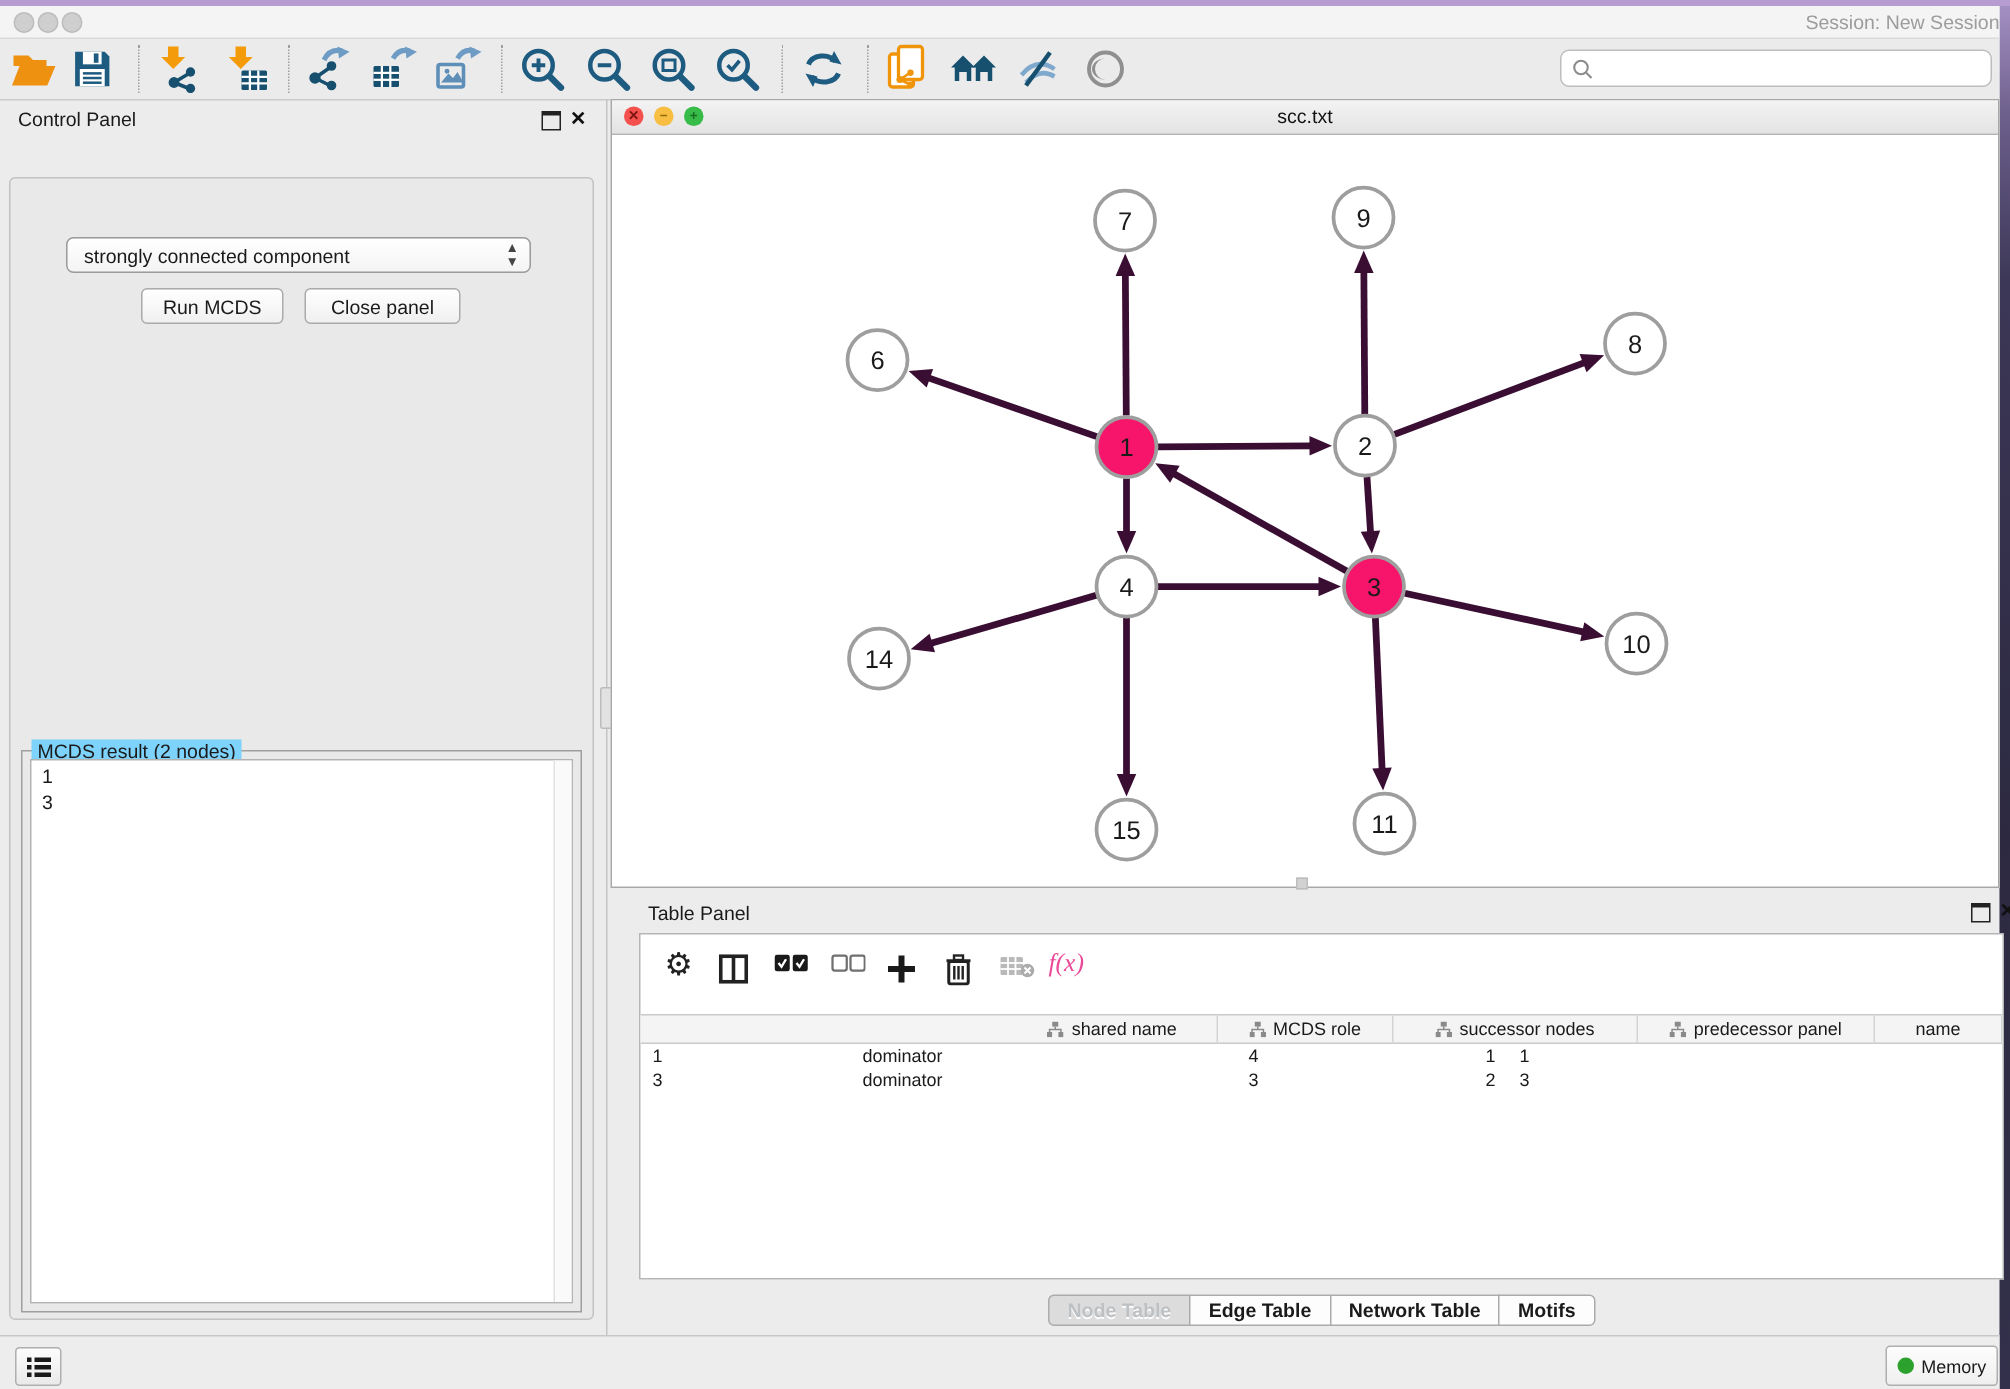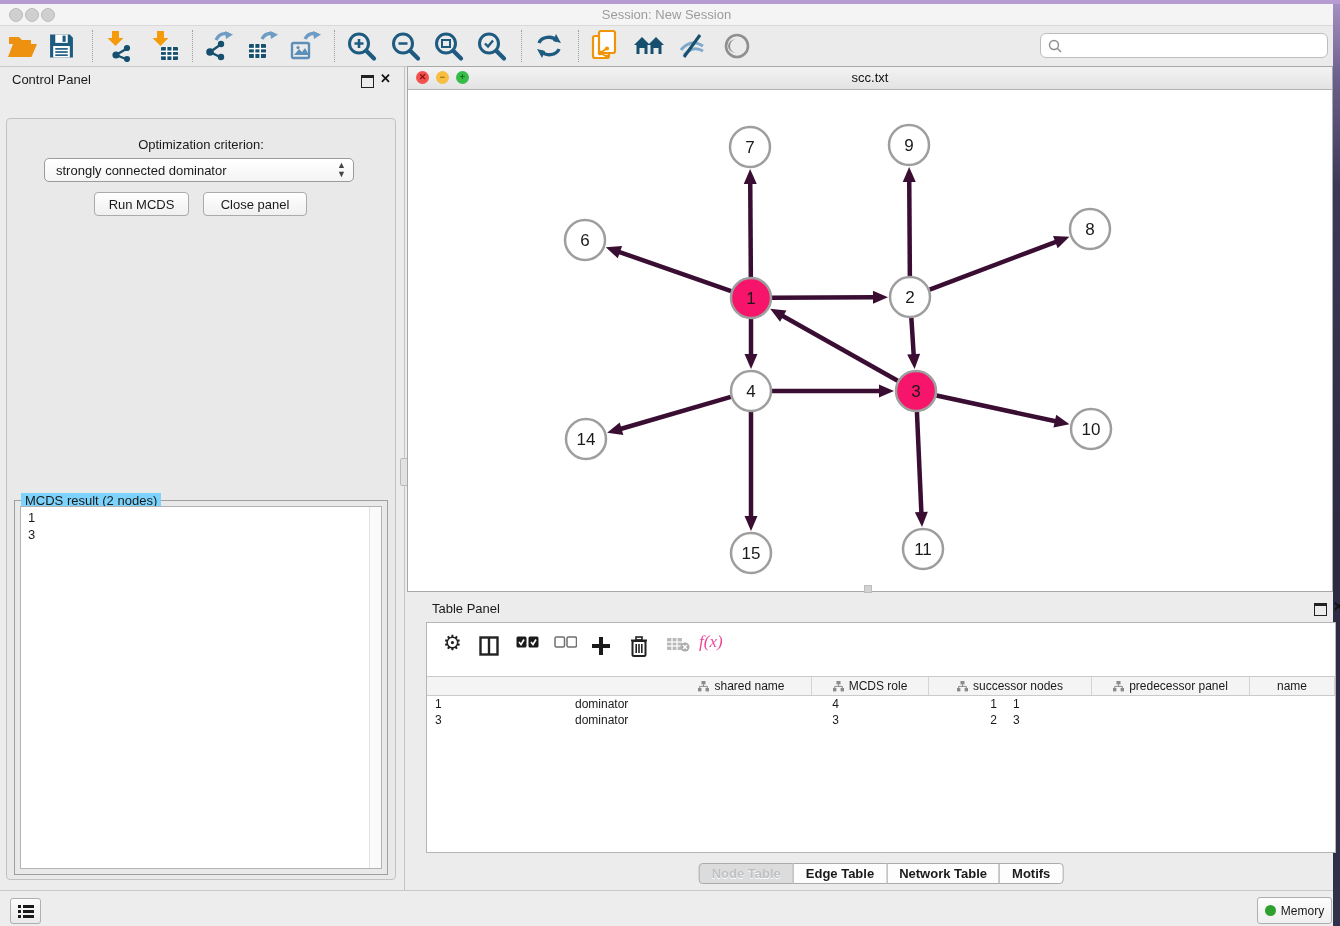--- a/index.html
+++ b/index.html
@@ -9,21 +9,21 @@
 
   
   .desktop-top{left:0;top:0;width:1340px;height:4px;background:#B79CD2;}
   .desktop-right{right:0;top:4px;width:7px;height:922px;
      background:linear-gradient(180deg,#A violet 0%);
      background:linear-gradient(180deg,#A48FC2 0%,#6C5F8C 8%,#3C3756 20%,#2C2941 60%,#33304B 100%);}
 
   
   .titlebar{left:0;top:4px;width:1333px;height:21px;background:#F4F4F4;border-bottom:1px solid #DADADA;}
   .traffic-dot{width:12px;height:12px;border-radius:50%;background:#CFCFCF;border:1px solid #BCBCBC;top:4px;}
-  .title-text{left:0;top:3px;width:100%;text-align:center;font-size:13px;color:#9C9C9C;}
+  .title-text{left:0;top:3px;width:100%;text-align:right;font-size:13px;color:#9C9C9C;}
 
   
   .toolbar{left:0;top:26px;width:1333px;height:40px;background:#EBEBEB;border-bottom:1px solid #C9C9C9;}
   .tb-sep{top:4px;height:32px;width:0;border-left:1px dotted #9F9F9F;}
   .tb-icon{top:50%;transform:translateY(-50%);display:flex;align-items:center;justify-content:center;cursor:default;}
   .search-box{left:1040px;top:7px;width:288px;height:25px;background:#fff;border:1px solid #BDBDBD;border-radius:6px;
      display:flex;align-items:center;padding-left:7px;box-sizing:border-box;}
   .search-box input{border:none;outline:none;flex:1;font-size:13px;font-family:"Liberation Sans",sans-serif;background:transparent;margin-left:4px;}
 
   
@@ -266,23 +266,22 @@
       <input type="text" value="" style="">
     </div>
   </div>
 
   <div class="abs cp-title">Control Panel</div>
   <span class="abs" style="left:361px;top:74px"><span class="panel-float"></span></span>
   <span class="abs panel-close" style="left:380px;top:74px">✕</span>
 
   <div class="abs cp-body"></div>
 
-  <div class="abs opt-label">Optimization criterion:</div>
   <div class="abs dropdown">
-    <span>strongly connected dominator</span>
+    <span>strongly connected component</span>
     <span class="dd-stepper">
         <span>▲</span>
         <span>▼</span>
       </span>
   </div>
   <div class="abs btn" style="left:94px;top:192px;width:95px">Run MCDS</div>
   <div class="abs btn" style="left:203px;top:192px;width:104px">Close panel</div>
 
   <div class="abs groupbox"></div>
   <div class="abs group-legend">MCDS result (2 nodes)</div>

